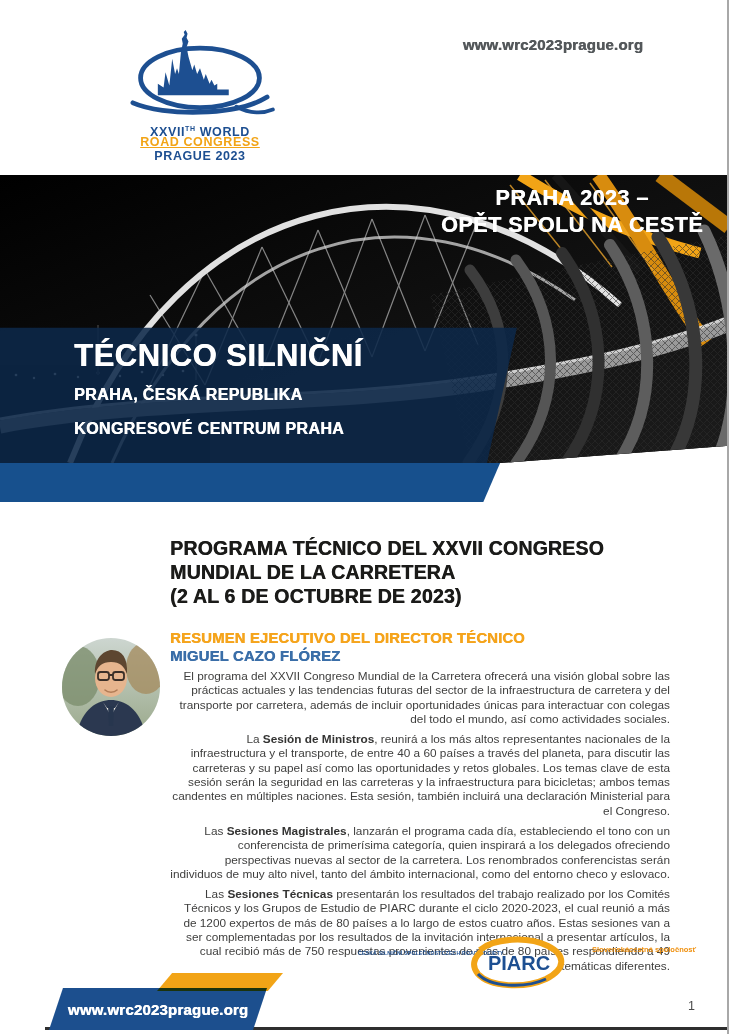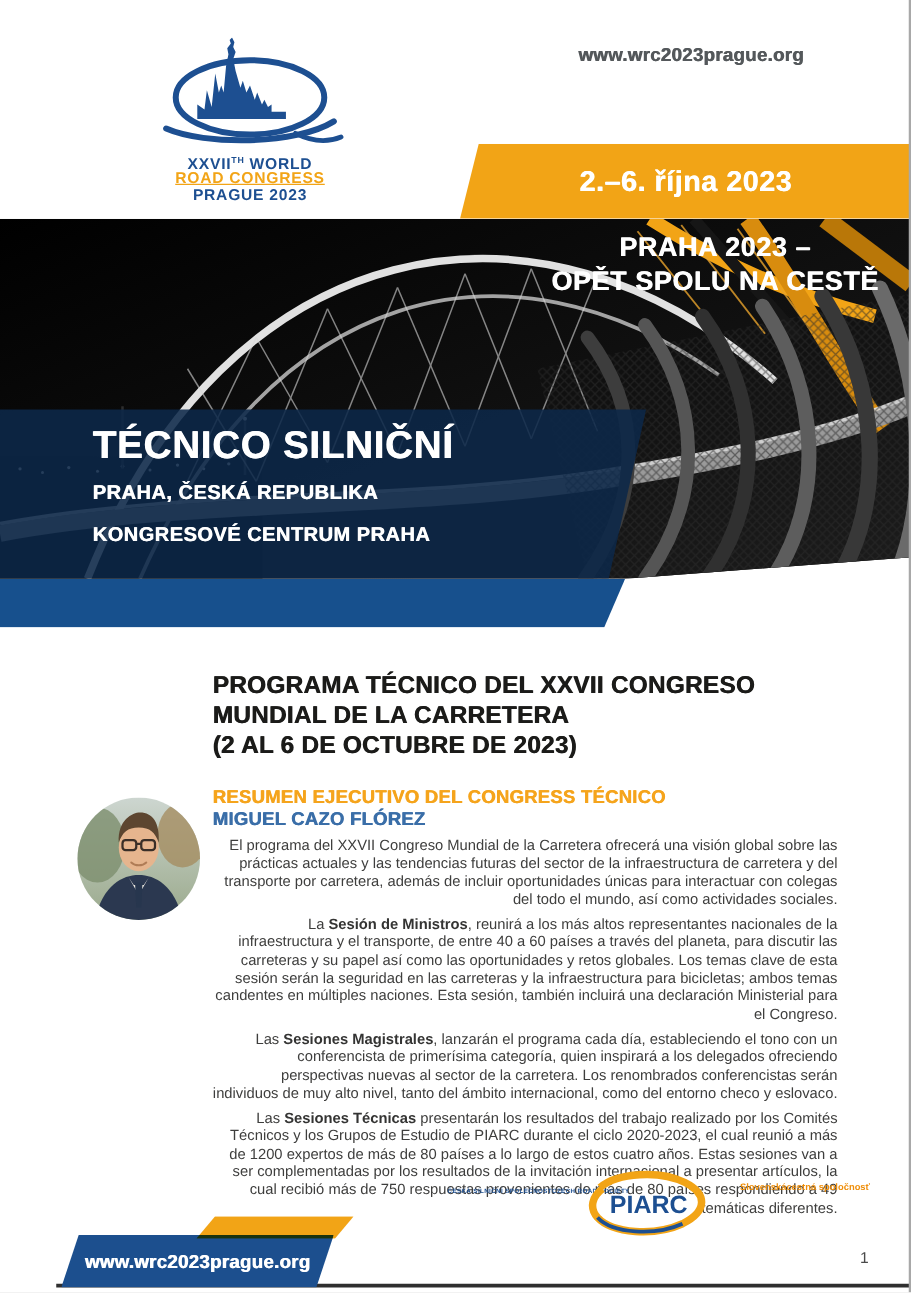--- a/index.html
+++ b/index.html
@@ -142,23 +142,20 @@
           <path d="M562 78 C 608 142, 612 224, 566 288" stroke="#303030" stroke-width="12"></path>
           <path d="M610 70 C 656 138, 660 226, 618 288" stroke="#5d5d5d" stroke-width="12"></path>
           <path d="M658 62 C 704 134, 708 228, 670 288" stroke="#383838" stroke-width="13"></path>
           <path d="M704 56 C 740 130, 744 230, 716 288" stroke="#6a6a6a" stroke-width="13"></path>
         </g>
       </svg>
     </div>
 
     <div class="abs" id="navy"></div>
 
-    <div class="abs" id="date-band">
-      <span class="t xbold">2.–6. října 2023</span>
-    </div>
 
     <div class="abs xbold" id="tagline">
       <div>PRAHA 2023 –</div>
       <div>OPĚT SPOLU NA CESTĚ</div>
     </div>
 
     <div class="abs" id="hero-title">
       <div class="big xbold">TÉCNICO SILNIČNÍ</div>
       <div class="venue xbold">PRAHA, ČESKÁ REPUBLIKA</div>
       <div class="venue xbold">KONGRESOVÉ CENTRUM PRAHA</div>
@@ -194,21 +191,21 @@
       <path d="M33 36 C 32 18, 44 12, 50 12 C 60 12, 66 20, 65 36 C 62 28, 58 24, 49 24 C 40 24, 36 28, 33 36 Z" fill="#5d4630"></path>
       <g fill="none" stroke="#3a2f28" stroke-width="1.8">
         <rect x="36" y="34" width="11" height="8" rx="2.5"></rect>
         <rect x="51" y="34" width="11" height="8" rx="2.5"></rect>
         <line x1="47" y1="37" x2="51" y2="37"></line>
       </g>
       <path d="M43 52 C 46 55, 52 55, 55 52" fill="none" stroke="#b07c56" stroke-width="1.6" stroke-linecap="round"></path>
     </g>
   </svg>
 
-  <div class="abs xbold" id="section-heading">RESUMEN EJECUTIVO DEL CONGRESS TÉCNICO</div>
+  <div class="abs xbold" id="section-heading">RESUMEN EJECUTIVO DEL DIRECTOR TÉCNICO</div>
   <div class="abs xbold" id="author-name">MIGUEL CAZO FLÓREZ</div>
 
   <div class="abs" id="body-copy">
     <p><span>El programa del XXVII Congreso Mundial de la Carretera ofrecerá una visión global sobre las prácticas actuales y las tendencias futuras del sector de la infraestructura de carretera y del transporte por carretera, además de incluir oportunidades únicas para interactuar con colegas del todo el mundo, así como actividades sociales.</span></p>
     <p><span>La </span><strong>Sesión de Ministros</strong><span>, reunirá a los más altos representantes nacionales de la infraestructura y el transporte, de entre 40 a 60 países a través del planeta, para discutir las carreteras y su papel así como las oportunidades y retos globales. Los temas clave de esta sesión serán la seguridad en las carreteras y la infraestructura para bicicletas; ambos temas candentes en múltiples naciones. Esta sesión, también incluirá una declaración Ministerial para el Congreso.</span></p>
     <p><span>Las </span><strong>Sesiones Magistrales</strong><span>, lanzarán el programa cada día, estableciendo el tono con un conferencista de primerísima categoría, quien inspirará a los delegados ofreciendo perspectivas nuevas al sector de la carretera. Los renombrados conferencistas serán individuos de muy alto nivel, tanto del ámbito internacional, como del entorno checo y eslovaco.</span></p>
     <p><span>Las </span><strong>Sesiones Técnicas</strong><span> presentarán los resultados del trabajo realizado por los Comités Técnicos y los Grupos de Estudio de PIARC durante el ciclo 2020-2023, el cual reunió a más de 1200 expertos de más de 80 países a lo largo de estos cuatro años. Estas sesiones van a ser complementadas por los resultados de la invitación internacional a presentar artículos, la cual recibió más de 750 respuestas provenientes de más de 80 países respondiendo a 49 temáticas diferentes.</span></p>
   </div>
 
   <div class="abs logo-block" id="css-logo">

